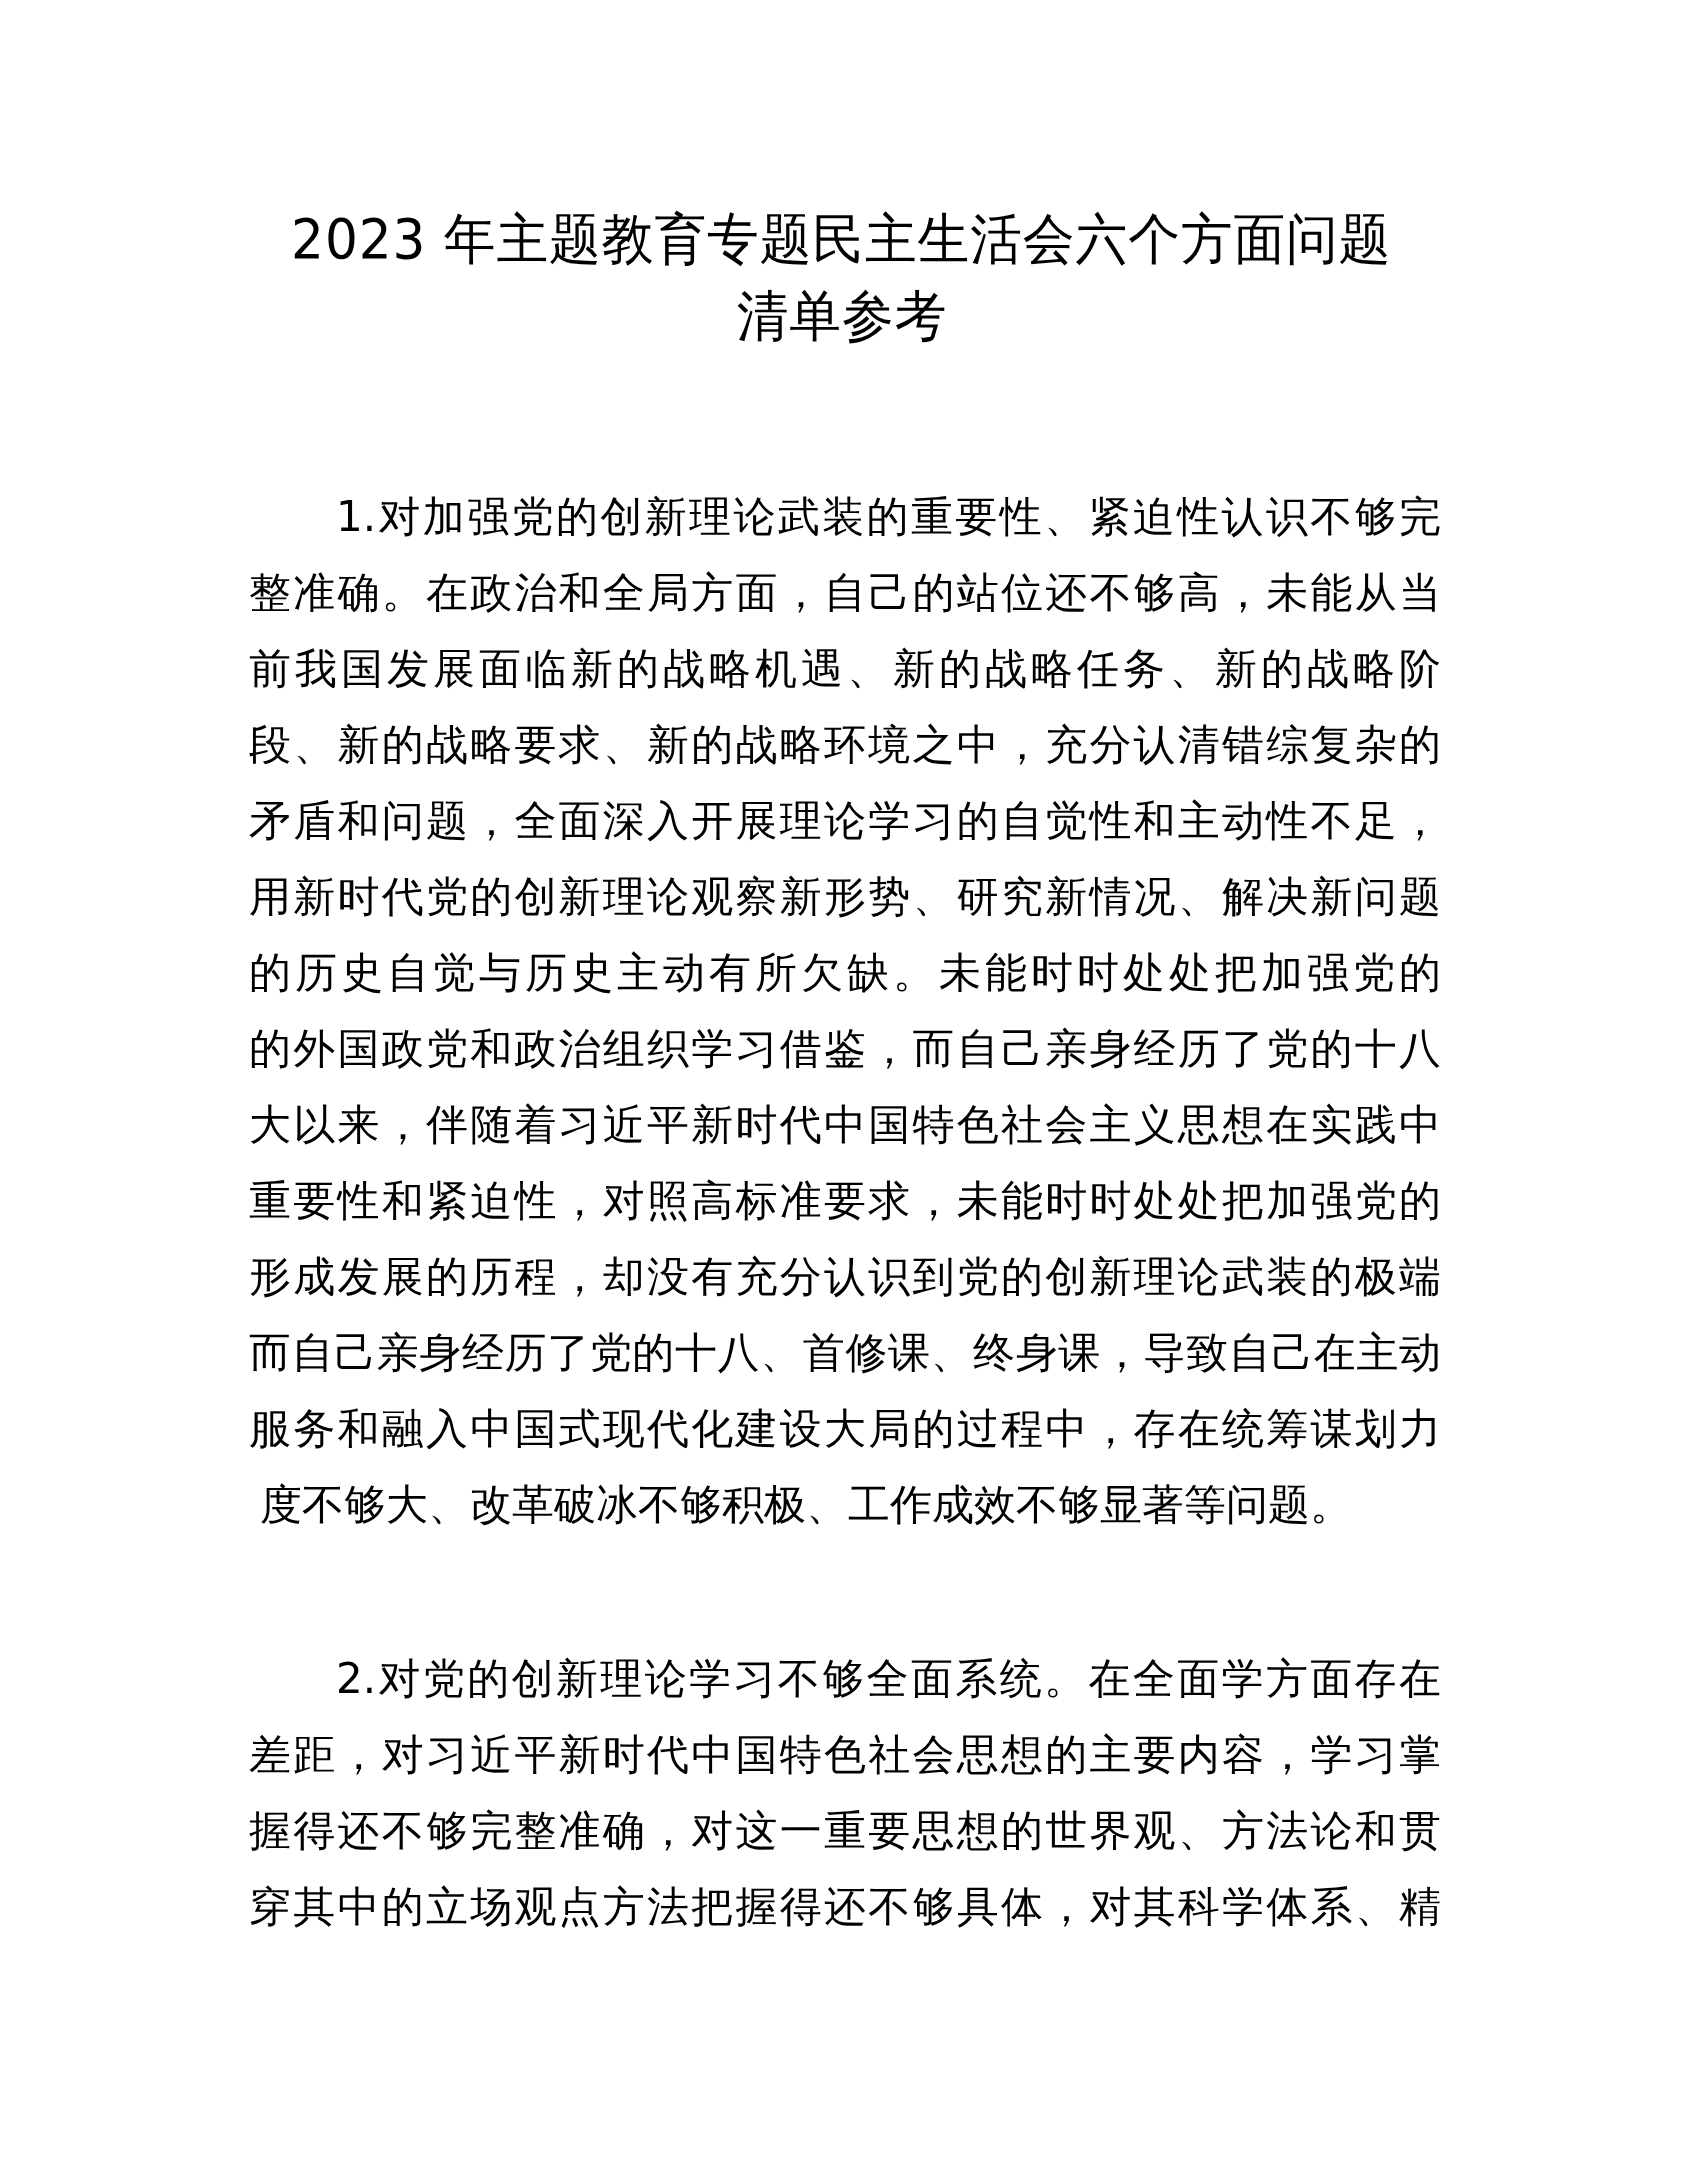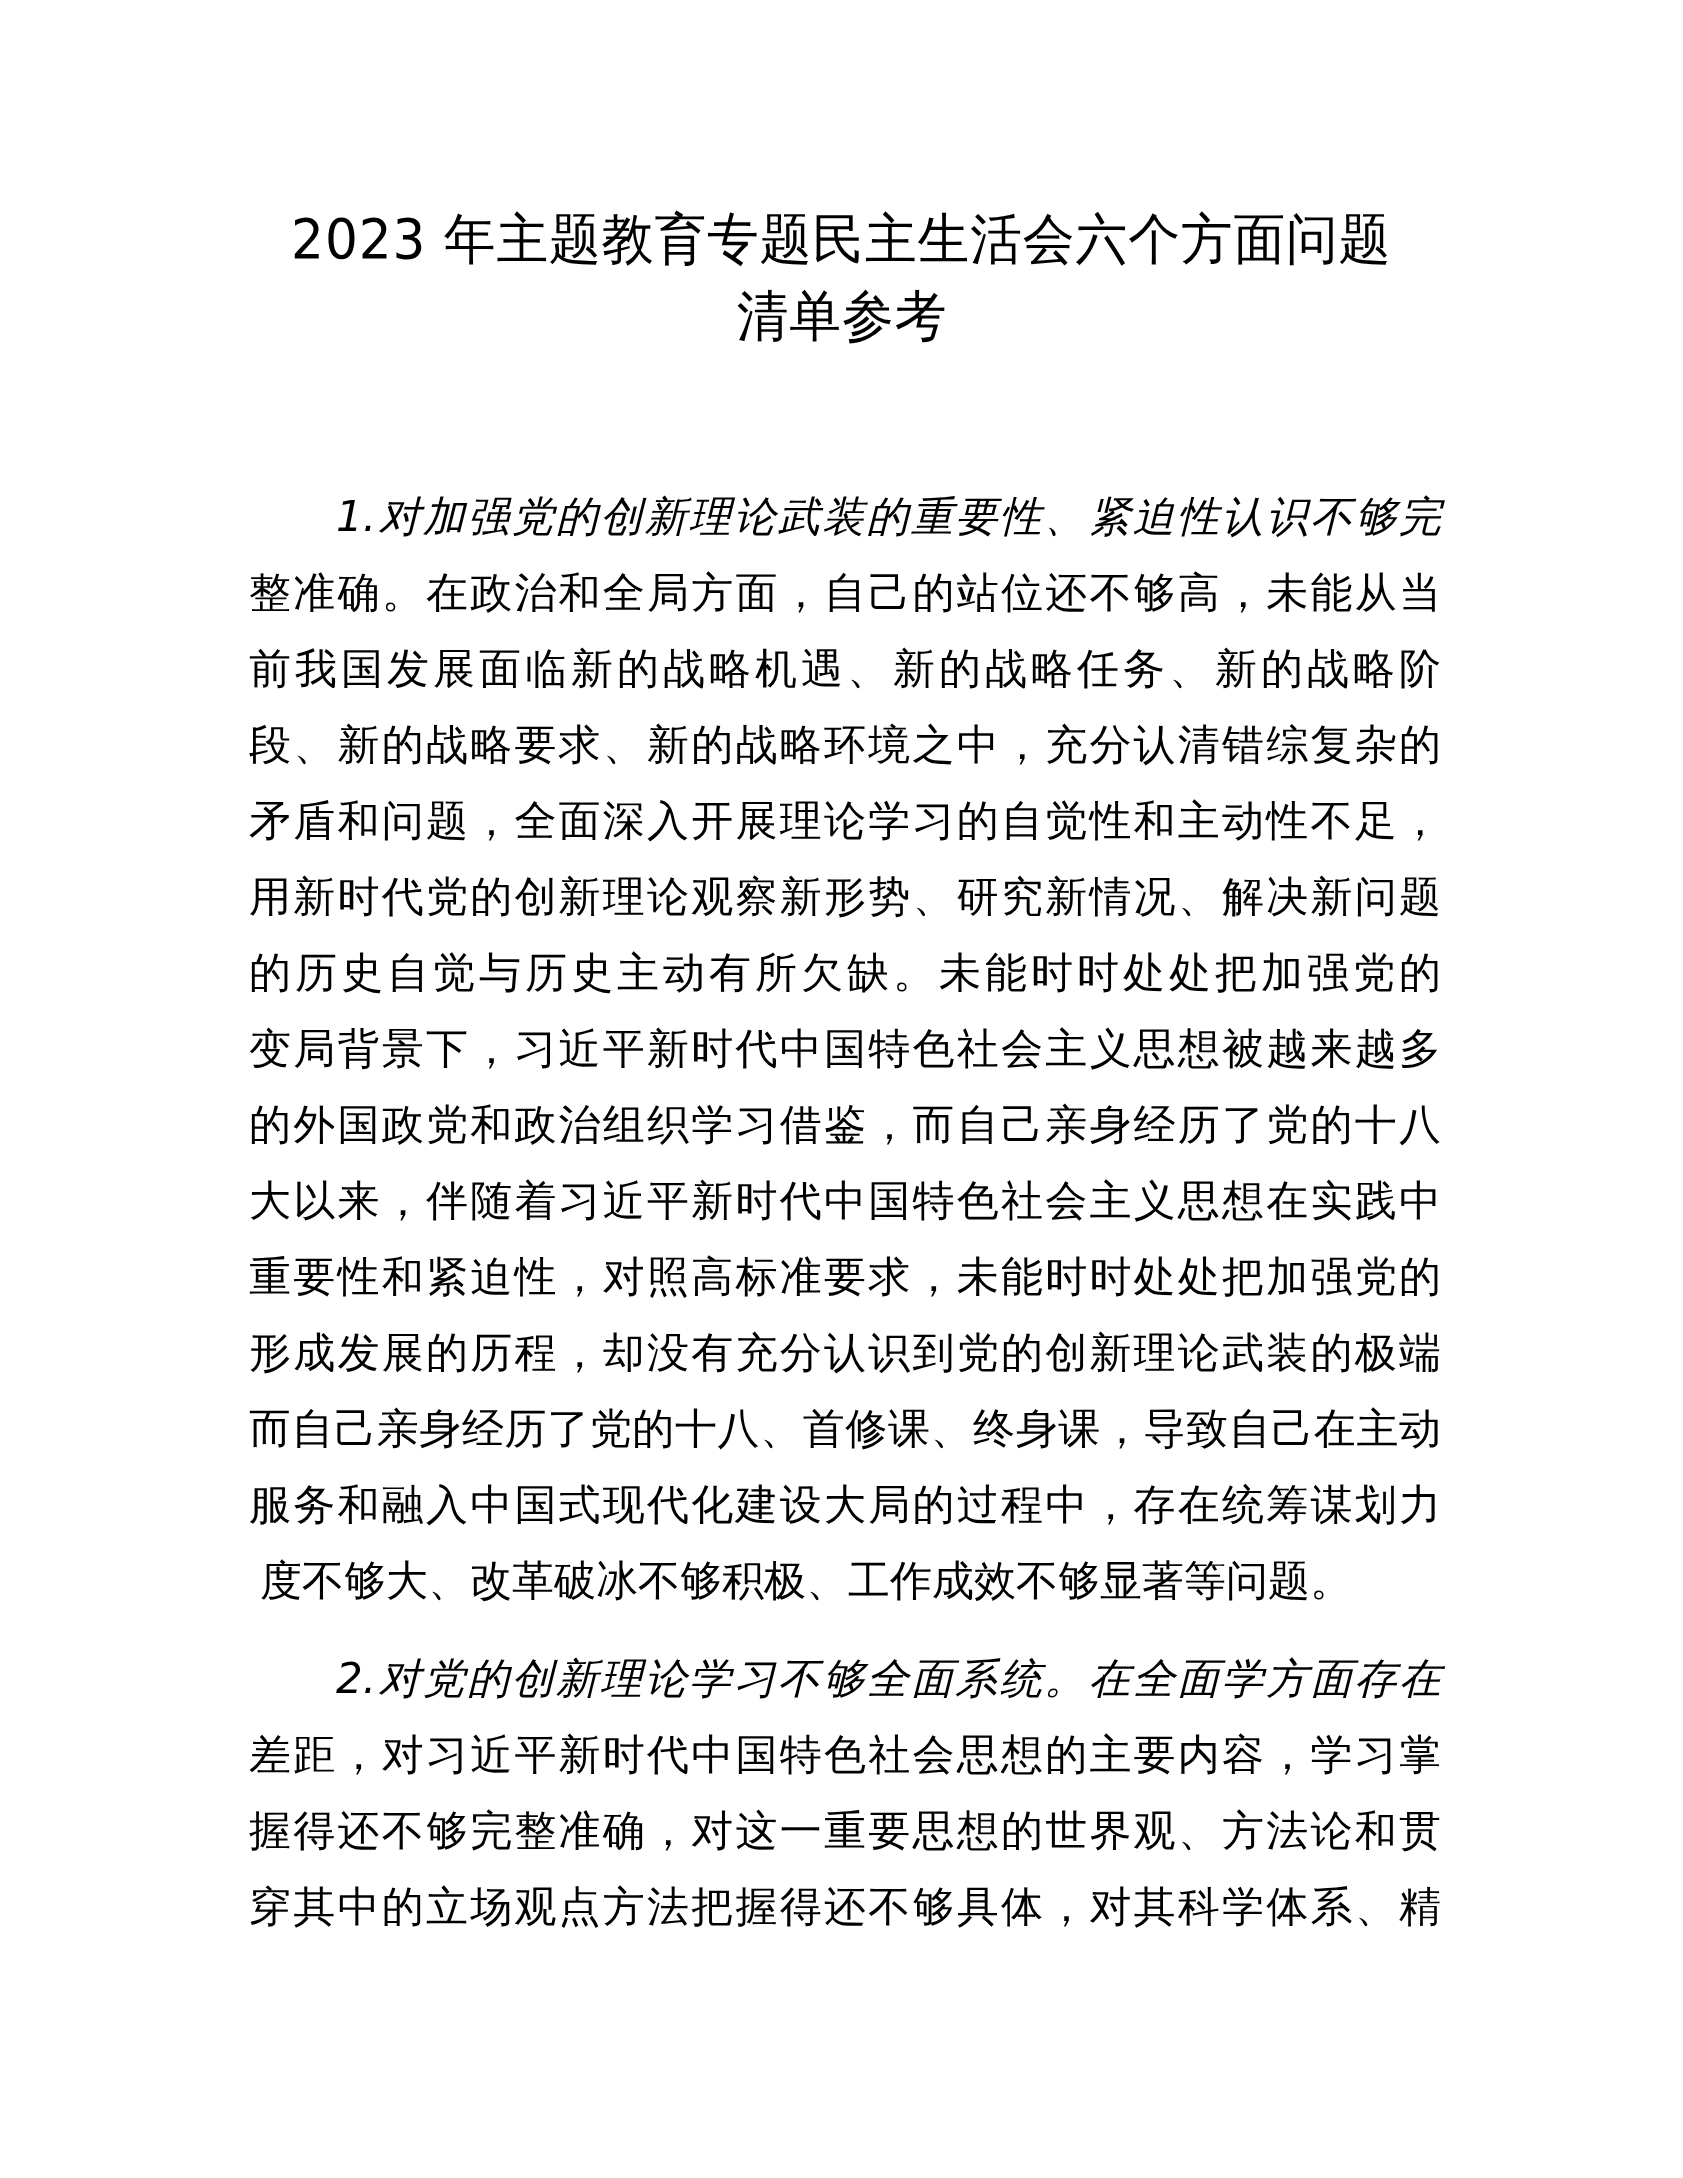--- a/index.html
+++ b/index.html
@@ -55,21 +55,20 @@
     display: block;
     height: 76px;
     line-height: 76px;
     font-size: 42px;
     white-space: nowrap;
     text-align: justify;
     text-align-last: justify;
   }
   .line.first {
     padding-left: 87px;
-    font-style: italic;
   }
   .line.last {
     text-align-last: left;
     margin-left: 11px;
   }
 </style>
 </head>
 <body>
 
 <div class="page">
@@ -83,21 +82,20 @@
 
 
   <div class="para" style="top:479px;">
     <span class="line first">1.对加强党的创新理论武装的重要性、紧迫性认识不够完</span>
     <span class="line">整准确。在政治和全局方面，自己的站位还不够高，未能从当</span>
     <span class="line">前我国发展面临新的战略机遇、新的战略任务、新的战略阶</span>
     <span class="line">段、新的战略要求、新的战略环境之中，充分认清错综复杂的</span>
     <span class="line">矛盾和问题，全面深入开展理论学习的自觉性和主动性不足，</span>
     <span class="line">用新时代党的创新理论观察新形势、研究新情况、解决新问题</span>
     <span class="line">的历史自觉与历史主动有所欠缺。未能时时处处把加强党的</span>
-    <span class="line">变局背景下，习近平新时代中国特色社会主义思想被越来越多</span>
     <span class="line">的外国政党和政治组织学习借鉴，而自己亲身经历了党的十八</span>
     <span class="line">大以来，伴随着习近平新时代中国特色社会主义思想在实践中</span>
     <span class="line">重要性和紧迫性，对照高标准要求，未能时时处处把加强党的</span>
     <span class="line">形成发展的历程，却没有充分认识到党的创新理论武装的极端</span>
     <span class="line">而自己亲身经历了党的十八、首修课、终身课，导致自己在主动</span>
     <span class="line">服务和融入中国式现代化建设大局的过程中，存在统筹谋划力</span>
     <span class="line last">度不够大、改革破冰不够积极、工作成效不够显著等问题。</span>
   </div>
 
   <div class="para" style="top:1641px;">

